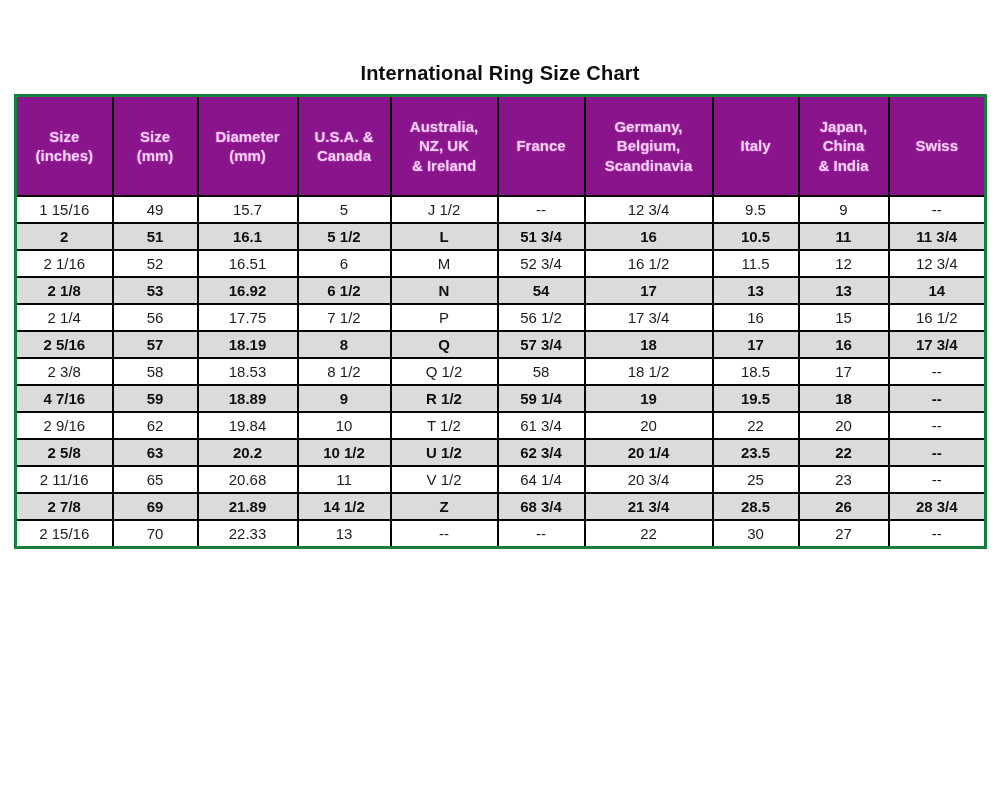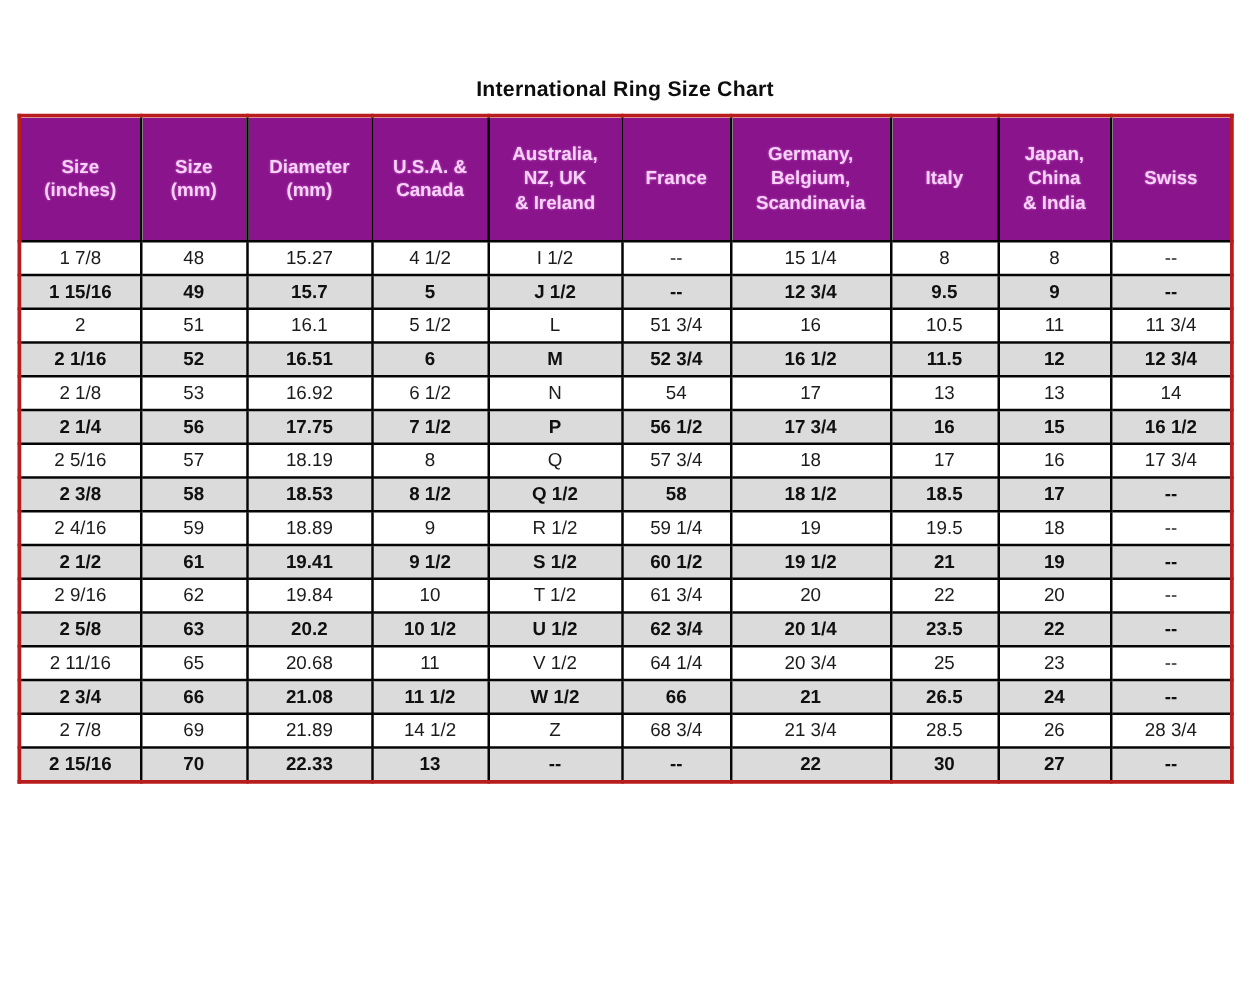--- a/index.html
+++ b/index.html
@@ -12,30 +12,30 @@
   }
   .page {
     width: 1000px;
     height: 800px;
     position: relative;
   }
   .page-title {
     margin: 0;
     padding-top: 62px;
     text-align: center;
-    font-size: 17px;
+    font-size: 20px;
     font-weight: bold;
     color: #0d0d0d;
     letter-spacing: 0.2px;
   }
   table.ring-table {
     border-collapse: collapse;
     table-layout: fixed;
     margin: 9px 0 0 14px;
-    border: 3px solid #b91c1c;
+    border: 3px solid #15803d;
     padding-left: 23px;
   }
   table.ring-table th,
   table.ring-table td {
     border: 2px solid #050505;
     text-align: center;
     vertical-align: middle;
     overflow: hidden;
   }
   table.ring-table th {
@@ -115,32 +115,20 @@
 Scandinavia</th>
           <th>Italy</th>
           <th>Japan,
 China
 &amp; India</th>
           <th>Swiss</th>
         </tr>
     </thead>
     <tbody id="table-body">
         <tr>
-          <td>1 7/8</td>
-          <td>48</td>
-          <td>15.27</td>
-          <td>4 1/2</td>
-          <td>I 1/2</td>
-          <td>--</td>
-          <td>15 1/4</td>
-          <td>8</td>
-          <td>8</td>
-          <td>--</td>
-        </tr>
-        <tr>
           <td>1 15/16</td>
           <td>49</td>
           <td>15.7</td>
           <td>5</td>
           <td>J 1/2</td>
           <td>--</td>
           <td>12 3/4</td>
           <td>9.5</td>
           <td>9</td>
           <td>--</td>
@@ -211,41 +199,29 @@
           <td>18.53</td>
           <td>8 1/2</td>
           <td>Q 1/2</td>
           <td>58</td>
           <td>18 1/2</td>
           <td>18.5</td>
           <td>17</td>
           <td>--</td>
         </tr>
         <tr>
-          <td>2 4/16</td>
+          <td>4 7/16</td>
           <td>59</td>
           <td>18.89</td>
           <td>9</td>
           <td>R 1/2</td>
           <td>59 1/4</td>
           <td>19</td>
           <td>19.5</td>
           <td>18</td>
-          <td>--</td>
-        </tr>
-        <tr>
-          <td>2 1/2</td>
-          <td>61</td>
-          <td>19.41</td>
-          <td>9 1/2</td>
-          <td>S 1/2</td>
-          <td>60 1/2</td>
-          <td>19 1/2</td>
-          <td>21</td>
-          <td>19</td>
           <td>--</td>
         </tr>
         <tr>
           <td>2 9/16</td>
           <td>62</td>
           <td>19.84</td>
           <td>10</td>
           <td>T 1/2</td>
           <td>61 3/4</td>
           <td>20</td>
@@ -268,32 +244,20 @@
         <tr>
           <td>2 11/16</td>
           <td>65</td>
           <td>20.68</td>
           <td>11</td>
           <td>V 1/2</td>
           <td>64 1/4</td>
           <td>20 3/4</td>
           <td>25</td>
           <td>23</td>
-          <td>--</td>
-        </tr>
-        <tr>
-          <td>2 3/4</td>
-          <td>66</td>
-          <td>21.08</td>
-          <td>11 1/2</td>
-          <td>W 1/2</td>
-          <td>66</td>
-          <td>21</td>
-          <td>26.5</td>
-          <td>24</td>
           <td>--</td>
         </tr>
         <tr>
           <td>2 7/8</td>
           <td>69</td>
           <td>21.89</td>
           <td>14 1/2</td>
           <td>Z</td>
           <td>68 3/4</td>
           <td>21 3/4</td>

